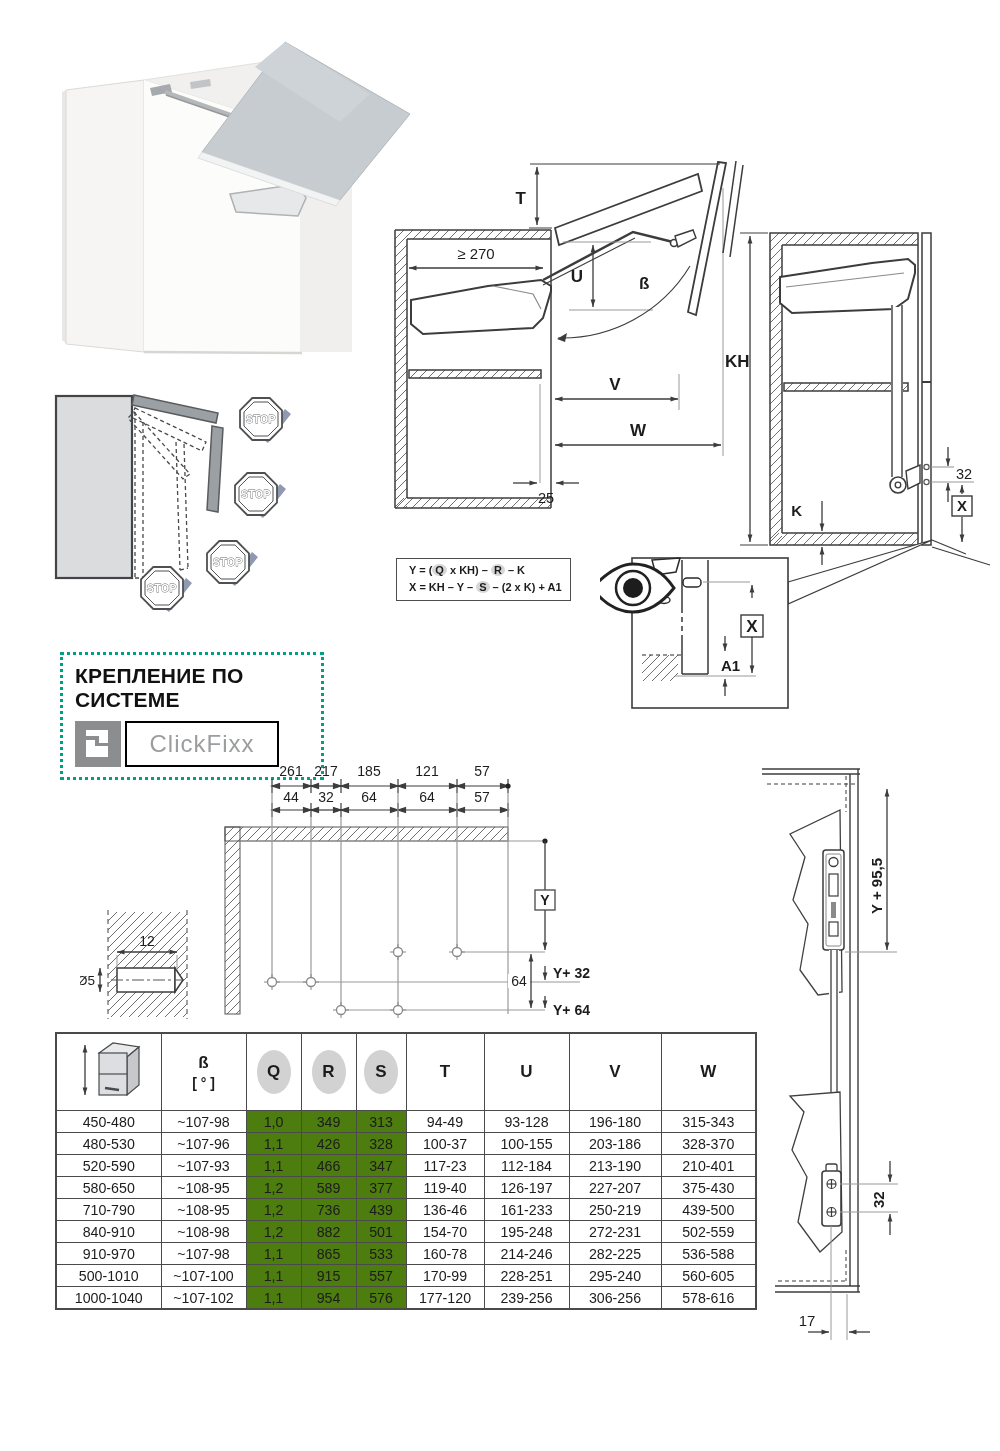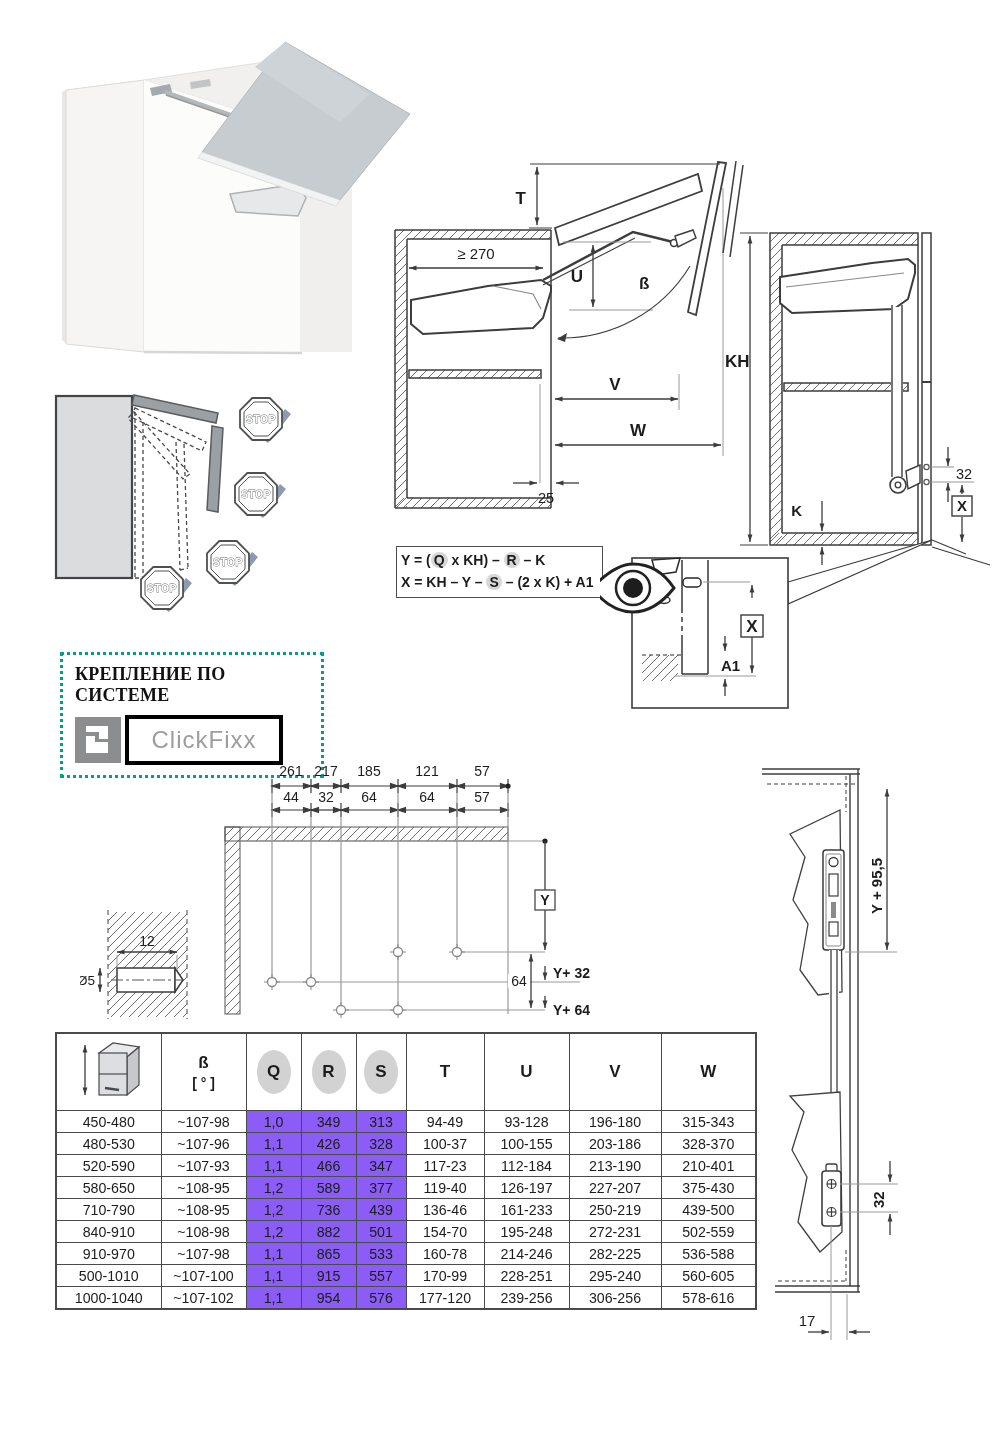--- a/index.html
+++ b/index.html
@@ -6,36 +6,36 @@
   .page{position:relative;width:1000px;height:1451px;background:#ffffff;overflow:hidden;
         font-family:"Liberation Sans",sans-serif;color:#1c1c1c;}
   .abs{position:absolute;}
   svg text{font-family:"Liberation Sans",sans-serif;fill:#1c1c1c;}
   .dimtxt{font-size:14px;}
   .bigtxt{font-size:17px;font-weight:bold;}
   .medtxt{font-size:15px;font-weight:bold;}
   .stop-text{font-size:10.5px;font-weight:bold;letter-spacing:.4px;fill:#ffffff;stroke:#67696b;
              stroke-width:.8px;paint-order:stroke fill;}
   
-  .formula-box{border:1.6px solid #4d4d4d;background:#fff;padding:3px 8px 4px 4px;
-               font-size:14px;font-weight:bold;line-height:1.55;white-space:nowrap;}
+  .formula-box{border:1.6px solid #4d4d4d;background:#fff;padding:3px 8px 4px 12px;
+               font-size:11px;font-weight:bold;line-height:1.55;white-space:nowrap;margin-top:12px;}
   .circ{background:#d7d7d7;border-radius:50%;padding:0 3px;}
   
   .mount-box{border:3px dotted #00a183;padding:9px 12px 10px 12px;background:#fff;}
-  .mount-title{font-size:18px;font-weight:bold;letter-spacing:.2px;color:#111;font-family:Liberation Serif, serif;}
+  .mount-title{font-size:21px;font-weight:bold;letter-spacing:.2px;color:#111;}
   .mount-logo-row{display:flex;align-items:center;margin-top:9px;}
-  .brand-frame{border:4px solid #000000;height:42px;width:150px;display:flex;align-items:center;
+  .brand-frame{border:2px solid #000000;height:42px;width:150px;display:flex;align-items:center;
                justify-content:center;margin-left:4px;}
   .brand-text{color:#9b9d9f;font-size:24px;letter-spacing:1px;}
   
   .spec-table{border-collapse:collapse;table-layout:fixed;width:700px;background:#fff;border:2px solid #4a4a4a;}
   .spec-table th,.spec-table td{border:1.4px solid #4a4a4a;text-align:center;padding:0;
                                 font-size:14.2px;height:21px;white-space:nowrap;overflow:hidden;}
   .spec-table thead th{height:76px;font-size:17px;font-weight:bold;vertical-align:middle;}
-  .spec-table td.shade{background:#8b5cf6;}
+  .spec-table td.shade{background:#4d7c0f;}
   .oval{display:inline-block;width:34px;height:44px;border-radius:50%;background:#d2d2d2;line-height:44px;}
   .beta-unit{font-size:14px;margin-top:2px;}
 </style>
 </head>
 <body>
 
 <div class="page">
 
   <svg class="abs" style="left:40px;top:22px" width="372" height="348" viewBox="0 0 372 348">
     <polygon points="22,70 27,68 27,322 22,318" fill="#e9e7e3"></polygon>

